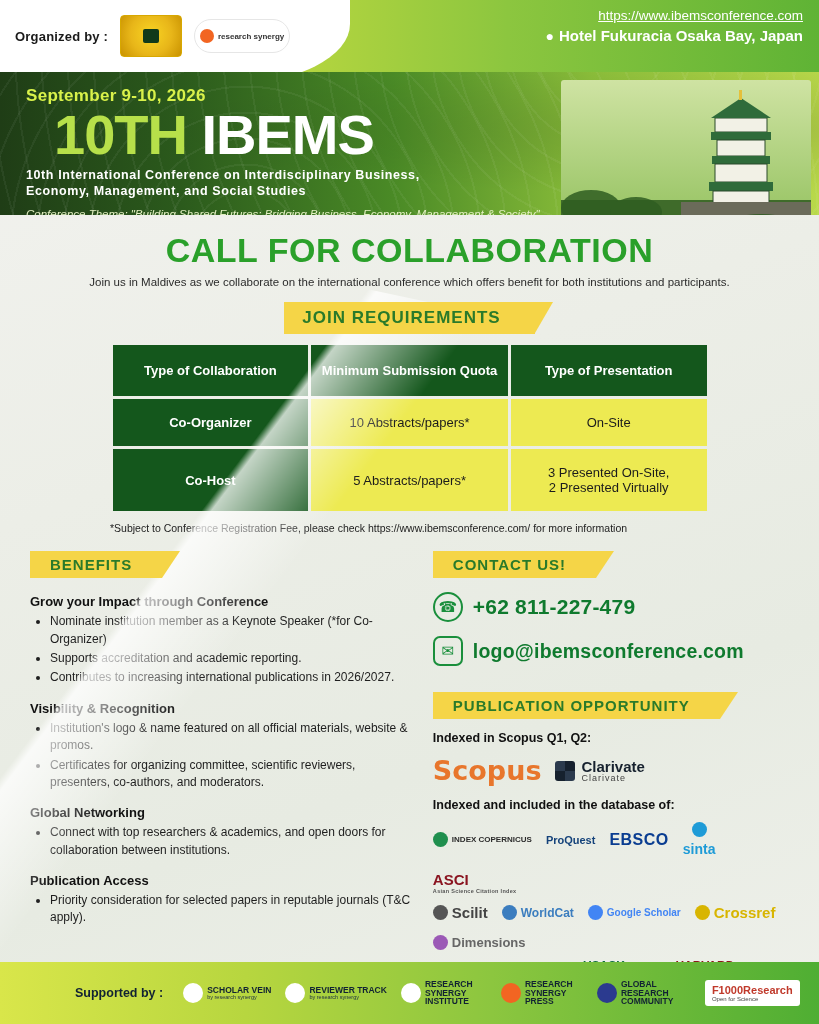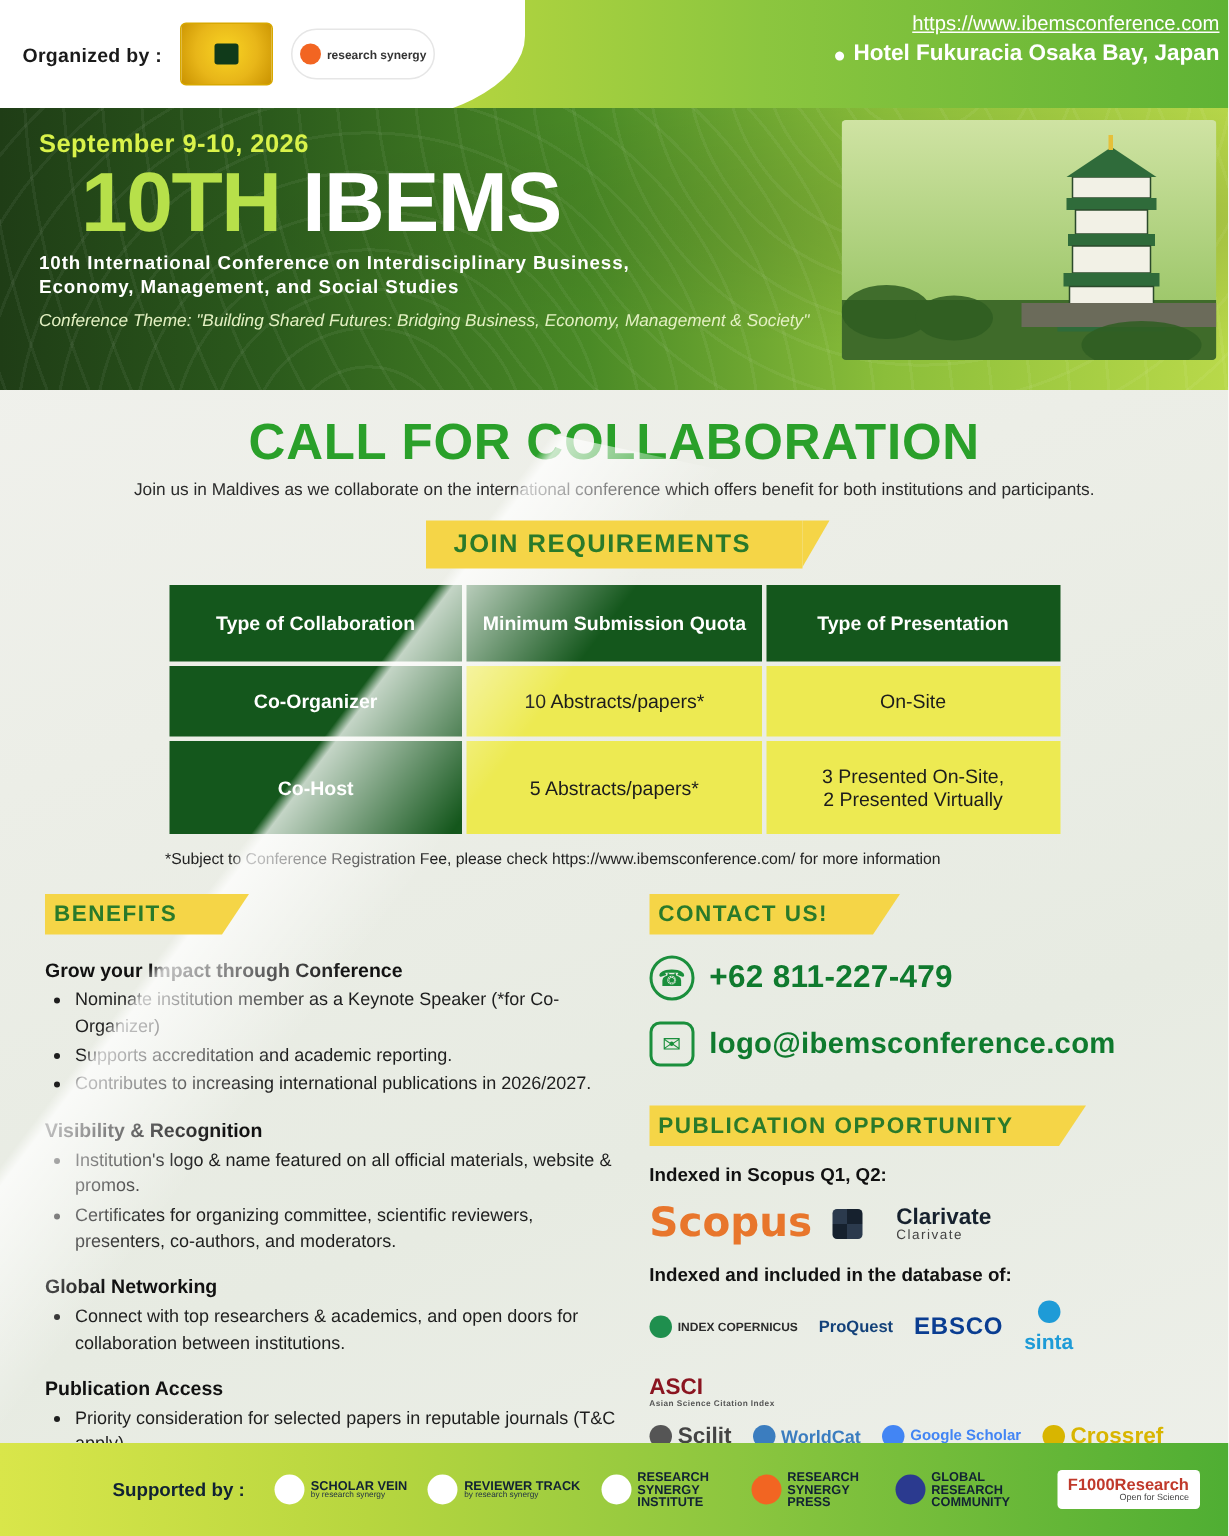--- a/index.html
+++ b/index.html
@@ -49,30 +49,30 @@
   }
   .logo-badge .inner-sq { width: 16px; height:14px; background:#103a1a; border-radius:2px; }
   .logo-badge2 {
     width: 96px; height: 34px; border-radius: 17px;
     display:flex; align-items:center; justify-content:center; gap:4px;
     background: #fff; border: 1px solid #e6e6e6;
     font-size: 8px; font-weight:bold; color:#333;
   }
   .dot-orange { width:14px; height:14px; border-radius:50%; background:#f26522; display:inline-block; }
   .topbar-right {
-    position: absolute; right: 6px; top: 8px; text-align: right; color: #ffffff;
+    position: absolute; right: 16px; top: 8px; text-align: right; color: #ffffff;
   }
   .site-url { font-size: 13.5px; color: #ffffff; text-decoration: underline; display:block; }
   .venue { font-size: 15px; font-weight: bold; color: #ffffff; margin-top: 4px; display:flex; align-items:center; justify-content:flex-end; gap:5px;}
   .pin { font-size: 14px; }
 
   
   .hero {
     position: relative;
-    height: 188px;
+    height: 143px;
     background:
       radial-gradient(ellipse at 88% 40%, rgba(0,0,0,0.12) 0%, rgba(0,0,0,0) 55%),
       linear-gradient(90deg, #1f3d16 0%, #2b5a1c 22%, #4a8a26 48%, #8bbe3a 72%, #b9d94a 100%);
     overflow: hidden;
   }
   .hero .pattern {
     position:absolute; inset:0;
     background-image:
       repeating-radial-gradient(circle at 30% 120%, rgba(255,255,255,0.05) 0 2px, rgba(255,255,255,0) 2px 26px),
       repeating-radial-gradient(circle at 75% -20%, rgba(255,255,255,0.05) 0 2px, rgba(255,255,255,0) 2px 26px);
@@ -104,21 +104,21 @@
   
   .ribbon {
     display:inline-block; position: relative;
     background: #f5d547; color: #2a7a2a; font-weight: bold;
     padding: 6px 34px 6px 18px; font-size: 17px; letter-spacing: 1px;
   }
   .ribbon:after {
     content:""; position:absolute; right:-18px; top:0; width:0; height:0;
     border-top: 31px solid #f5d547; border-right: 18px solid transparent;
   }
-  .ribbon.small { font-size: 15px; padding: 5px 30px 5px 6px; }
+  .ribbon.small { font-size: 15px; padding: 5px 30px 5px 20px; }
   .ribbon.small:after { border-top-width: 27px; }
 
   
   .join-wrap { text-align:center; margin-top: 14px; }
   table.join {
     border-collapse: separate; border-spacing: 3px;
     margin: 8px auto 0; width: 600px;
   }
   table.join th {
     background: #14571c; color: #fff; font-size: 13px; font-weight: bold;
@@ -148,21 +148,21 @@
   }
   .circ.sq { border-radius: 7px; }
   .contact-text { font-size: 21px; font-weight: bold; color:#0f7a2e; letter-spacing:.2px;}
   .contact-text.mail { font-size: 19.5px; }
 
   .pub-sub { font-size: 12.5px; font-weight: bold; color:#111; margin-top: 12px; }
   .logo-row { display:flex; align-items:center; gap: 14px; margin-top: 10px; flex-wrap: wrap; }
   .scopus { font-size: 27px; font-weight: bold; color:#e8762c; font-family:"DejaVu Sans", sans-serif; }
   .clarivate { display:flex; align-items:center; gap:6px; }
   .clarivate .mark { width:20px; height:20px; background: conic-gradient(#16212e 0 25%, #2b3a4d 0 50%, #16212e 0 75%, #2b3a4d 0); border-radius:3px;}
-  .clarivate .txt { font-size: 15px; font-weight:bold; color:#16212e; line-height:1;margin-left:16px; }
+  .clarivate .txt { font-size: 15px; font-weight:bold; color:#16212e; line-height:1; }
   .clarivate .txt small { display:block; font-size: 9px; font-weight:normal; color:#444; letter-spacing:1px;}
 
   .dblogo { font-size: 11px; font-weight:bold; color:#2b2b2b; display:flex; align-items:center; gap:4px; }
   .dblogo .g { width:15px;height:15px;border-radius:50%;background:#1f8f4e; display:inline-block;}
   .dblogo.blue { color:#14427a; }
   .dblogo.ebsco { font-size: 16px; color:#0a3d91; letter-spacing:.5px;}
   .dblogo.sinta { color:#1e9bd7;flex-direction:column; }
   .dblogo.asci { color:#8a1420; font-size:15px;}
   .dblogo.asci small{ display:block; font-size:5.5px; color:#555; letter-spacing:.3px;}
   .dblogo.scilit { color:#444; font-size:15px;justify-content:space-between;}
@@ -179,21 +179,21 @@
   
   .footer {
     position:absolute; left:0; bottom:0; width:819px; height:62px;
     background: linear-gradient(90deg, #d9e64a 0%, #b7d63f 30%, #8cc63f 60%, #4fae33 100%);
     display:flex; align-items:center; gap:14px; padding-left: 75px;
   }
   .footer .sup { font-size: 12.5px; font-weight: bold; color:#123; margin-right: 6px;}
   .fl { font-size: 8.5px; font-weight: bold; color:#123; line-height:1.05; display:flex; align-items:center; gap:4px;}
   .fl small { display:block; font-size:5.5px; font-weight:normal; color:#234;}
   .fmark { width:20px;height:20px;border-radius:50%;background:#fff; display:inline-block;}
-  .f1000 { background:#fff; border-radius:3px; padding:4px 7px; font-size:11px; font-weight:bold; color:#c0392b;text-align:right;}
+  .f1000 { background:#fff; border-radius:3px; padding:4px 7px; font-size:11px; font-weight:bold; color:#c0392b;}
   .f1000 small{display:block;font-size:6px;color:#444;font-weight:normal;}
 </style>
 </head>
 <body>
 
 <div class="poster">
 
   <div class="topbar">
     <div class="organizer-pill">
       <span class="organizer-label">Organized by :</span>

